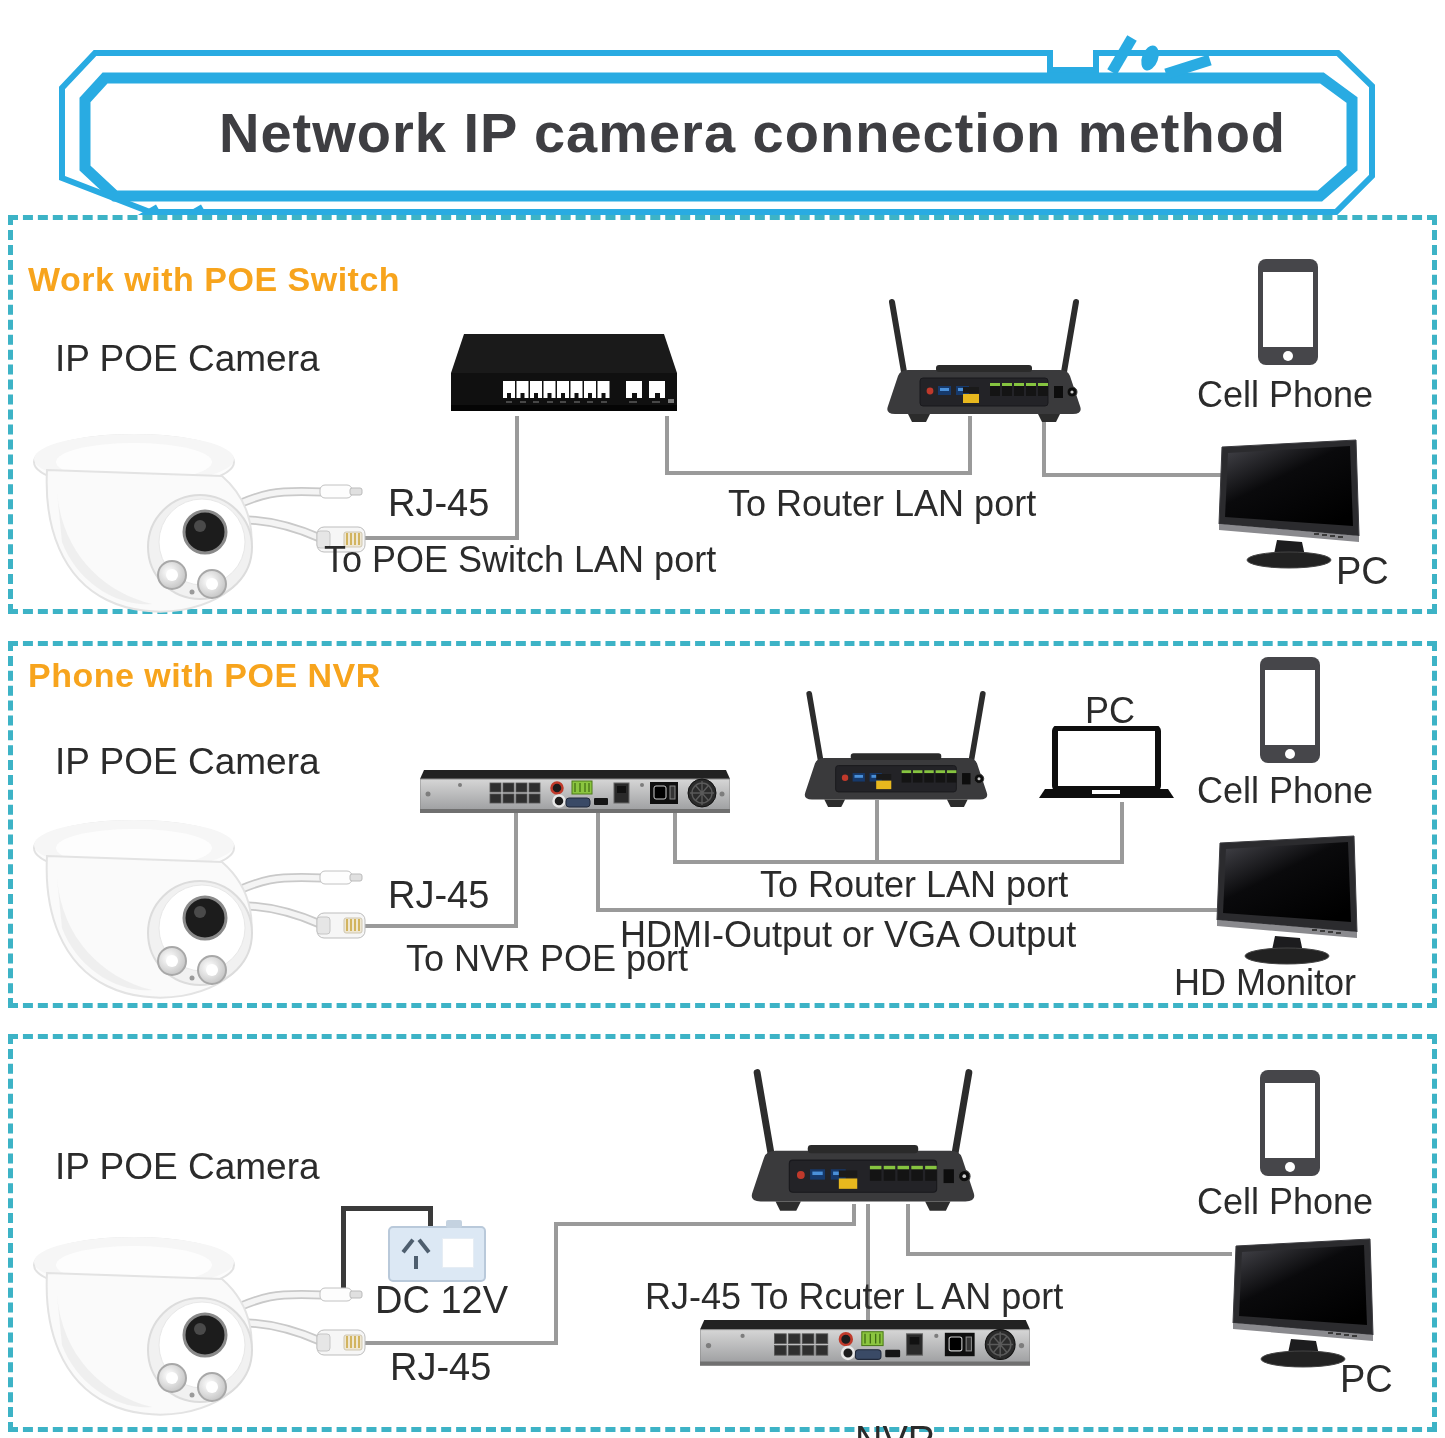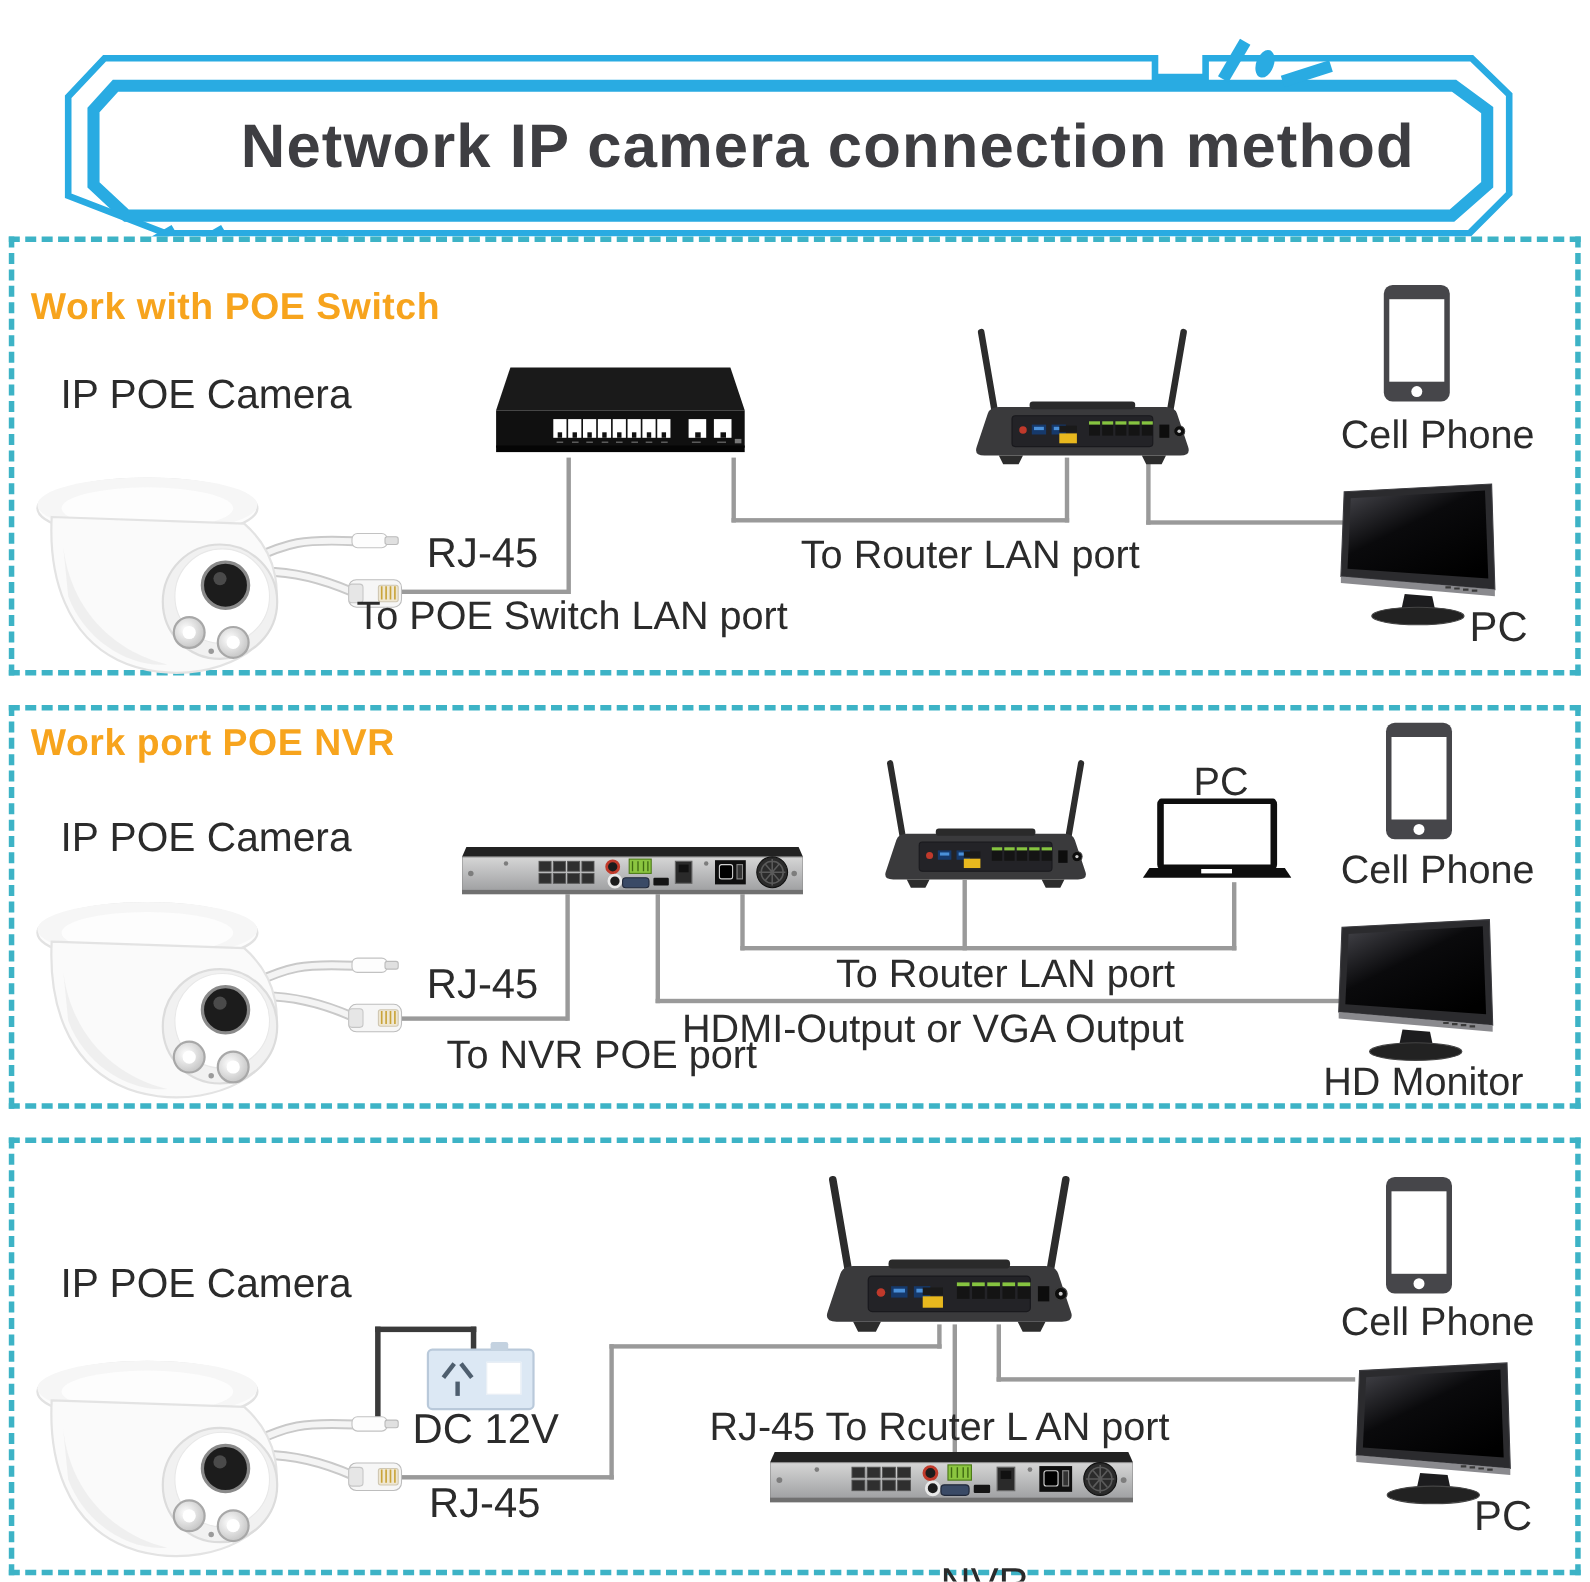--- a/index.html
+++ b/index.html
@@ -5,21 +5,21 @@
   :root{
     --c-blue:#29ABE2; --c-orange:#F7A41D; --c-border:#3DB3C6;
     --c-gray:#9A9A9A; --c-black:#3A3A3A; --c-text:#2B2B2B;
   }
   html,body{margin:0;padding:0;background:#fff;}
   #stage{position:relative;width:1445px;height:1438px;background:#fff;overflow:hidden;
          font-family:"Liberation Sans", sans-serif;color:var(--c-text);}
   .abs{position:absolute;}
   .lbl{position:absolute;font-size:36px;color:var(--c-text);white-space:nowrap;line-height:1.05;}
   .lbl.big{font-size:38px;}
-  .lbl.center{text-align:right;}
+  .lbl.center{text-align:center;}
   .sec-title{position:absolute;font-size:34px;font-weight:bold;color:var(--c-orange);white-space:nowrap;letter-spacing:.5px;}
   .cam-lbl{position:absolute;font-size:37px;color:var(--c-text);white-space:nowrap;}
   .box{position:absolute;border:5px dashed var(--c-border);background:#fff;box-sizing:border-box;}
   .ln{position:absolute;background:var(--c-gray);}
   .ln.h{height:4px;}
   .ln.v{width:4px;}
   .ln.dark{background:var(--c-black);}
   .ln.dark.h{height:5px;}
   .ln.dark.v{width:5px;}
   .banner-title{position:absolute;left:65px;top:72px;width:1375px;text-align:center;
@@ -252,21 +252,21 @@
 
   <div class="ln h" style="left:360px;top:924px;width:156px;"></div>
   <div class="ln v" style="left:514px;top:813px;height:115px;"></div>
   <div class="ln v" style="left:596px;top:813px;height:99px;"></div>
   <div class="ln h" style="left:596px;top:908px;width:626px;"></div>
   <div class="ln v" style="left:673px;top:813px;height:51px;"></div>
   <div class="ln h" style="left:673px;top:860px;width:451px;"></div>
   <div class="ln v" style="left:875px;top:800px;height:64px;"></div>
   <div class="ln v" style="left:1120px;top:802px;height:62px;"></div>
 
-  <div class="sec-title" style="left:28px;top:656px;">Work port POE NVR</div>
+  <div class="sec-title" style="left:28px;top:656px;">Phone with POE NVR</div>
   <div class="cam-lbl" style="left:55px;top:741px;">IP POE Camera</div>
 
   <svg class="abs" style="left:22px;top:818px;" width="350" height="185">
       <use href="#sym-camera"></use>
     </svg>
   <svg class="abs" style="left:420px;top:770px;" width="310" height="46">
       <use href="#sym-nvr"></use>
     </svg>
   <svg class="abs" style="left:796px;top:690px;" width="200" height="119">
       <use href="#sym-router"></use>

